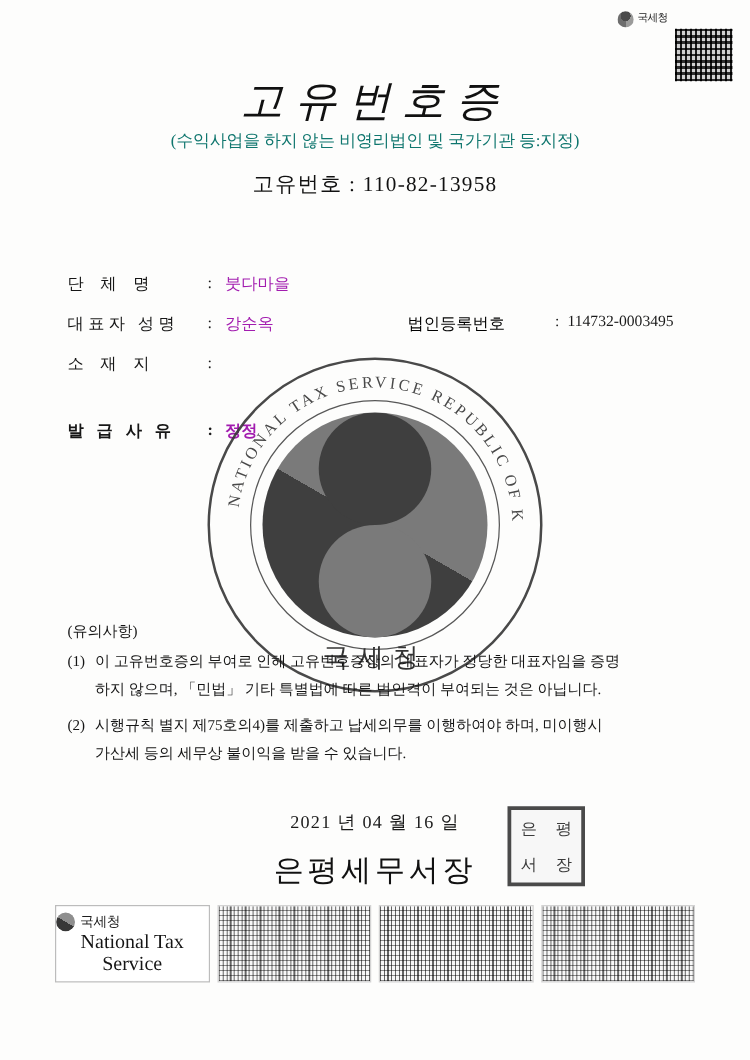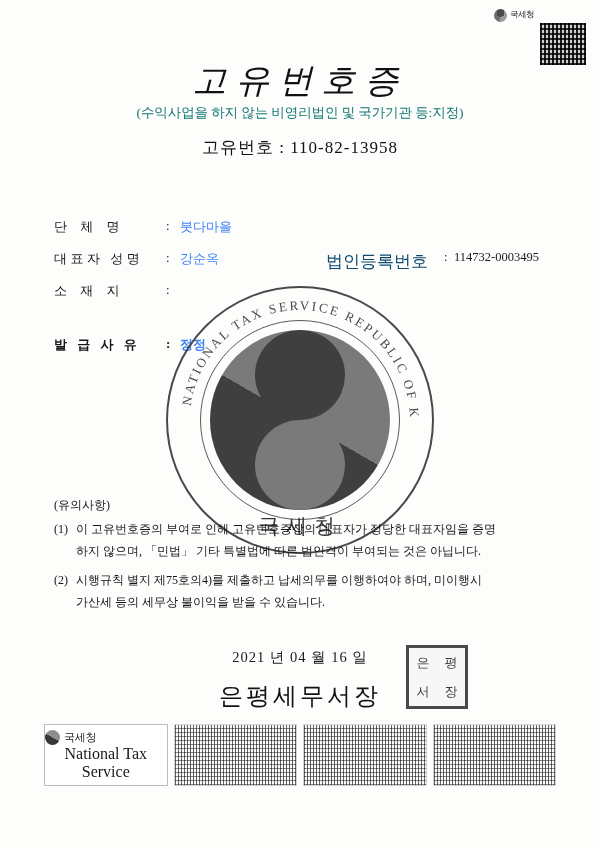--- a/index.html
+++ b/index.html
@@ -139,29 +139,29 @@
   .f-label.tight { letter-spacing: 3.5px; }
   .f-colon {
     position: absolute;
     left: 112px;
     top: 0;
   }
   .f-value {
     position: absolute;
     left: 126px;
     top: 0;
-    color: #3b82f6;
+    color: #a21caf;
     text-align: center;
   }
   .f-label2 {
     position: absolute;
     left: 272px;
     top: 0;
-    font-size: 17px;
-    color: #0c4a6e;
+    font-size: 13px;
+    color: #000000;
   }
   .f-colon2 {
     position: absolute;
     left: 390px;
     top: 0;
     font-size: 12.5px;
   }
   .f-value2 {
     position: absolute;
     left: 400px;

